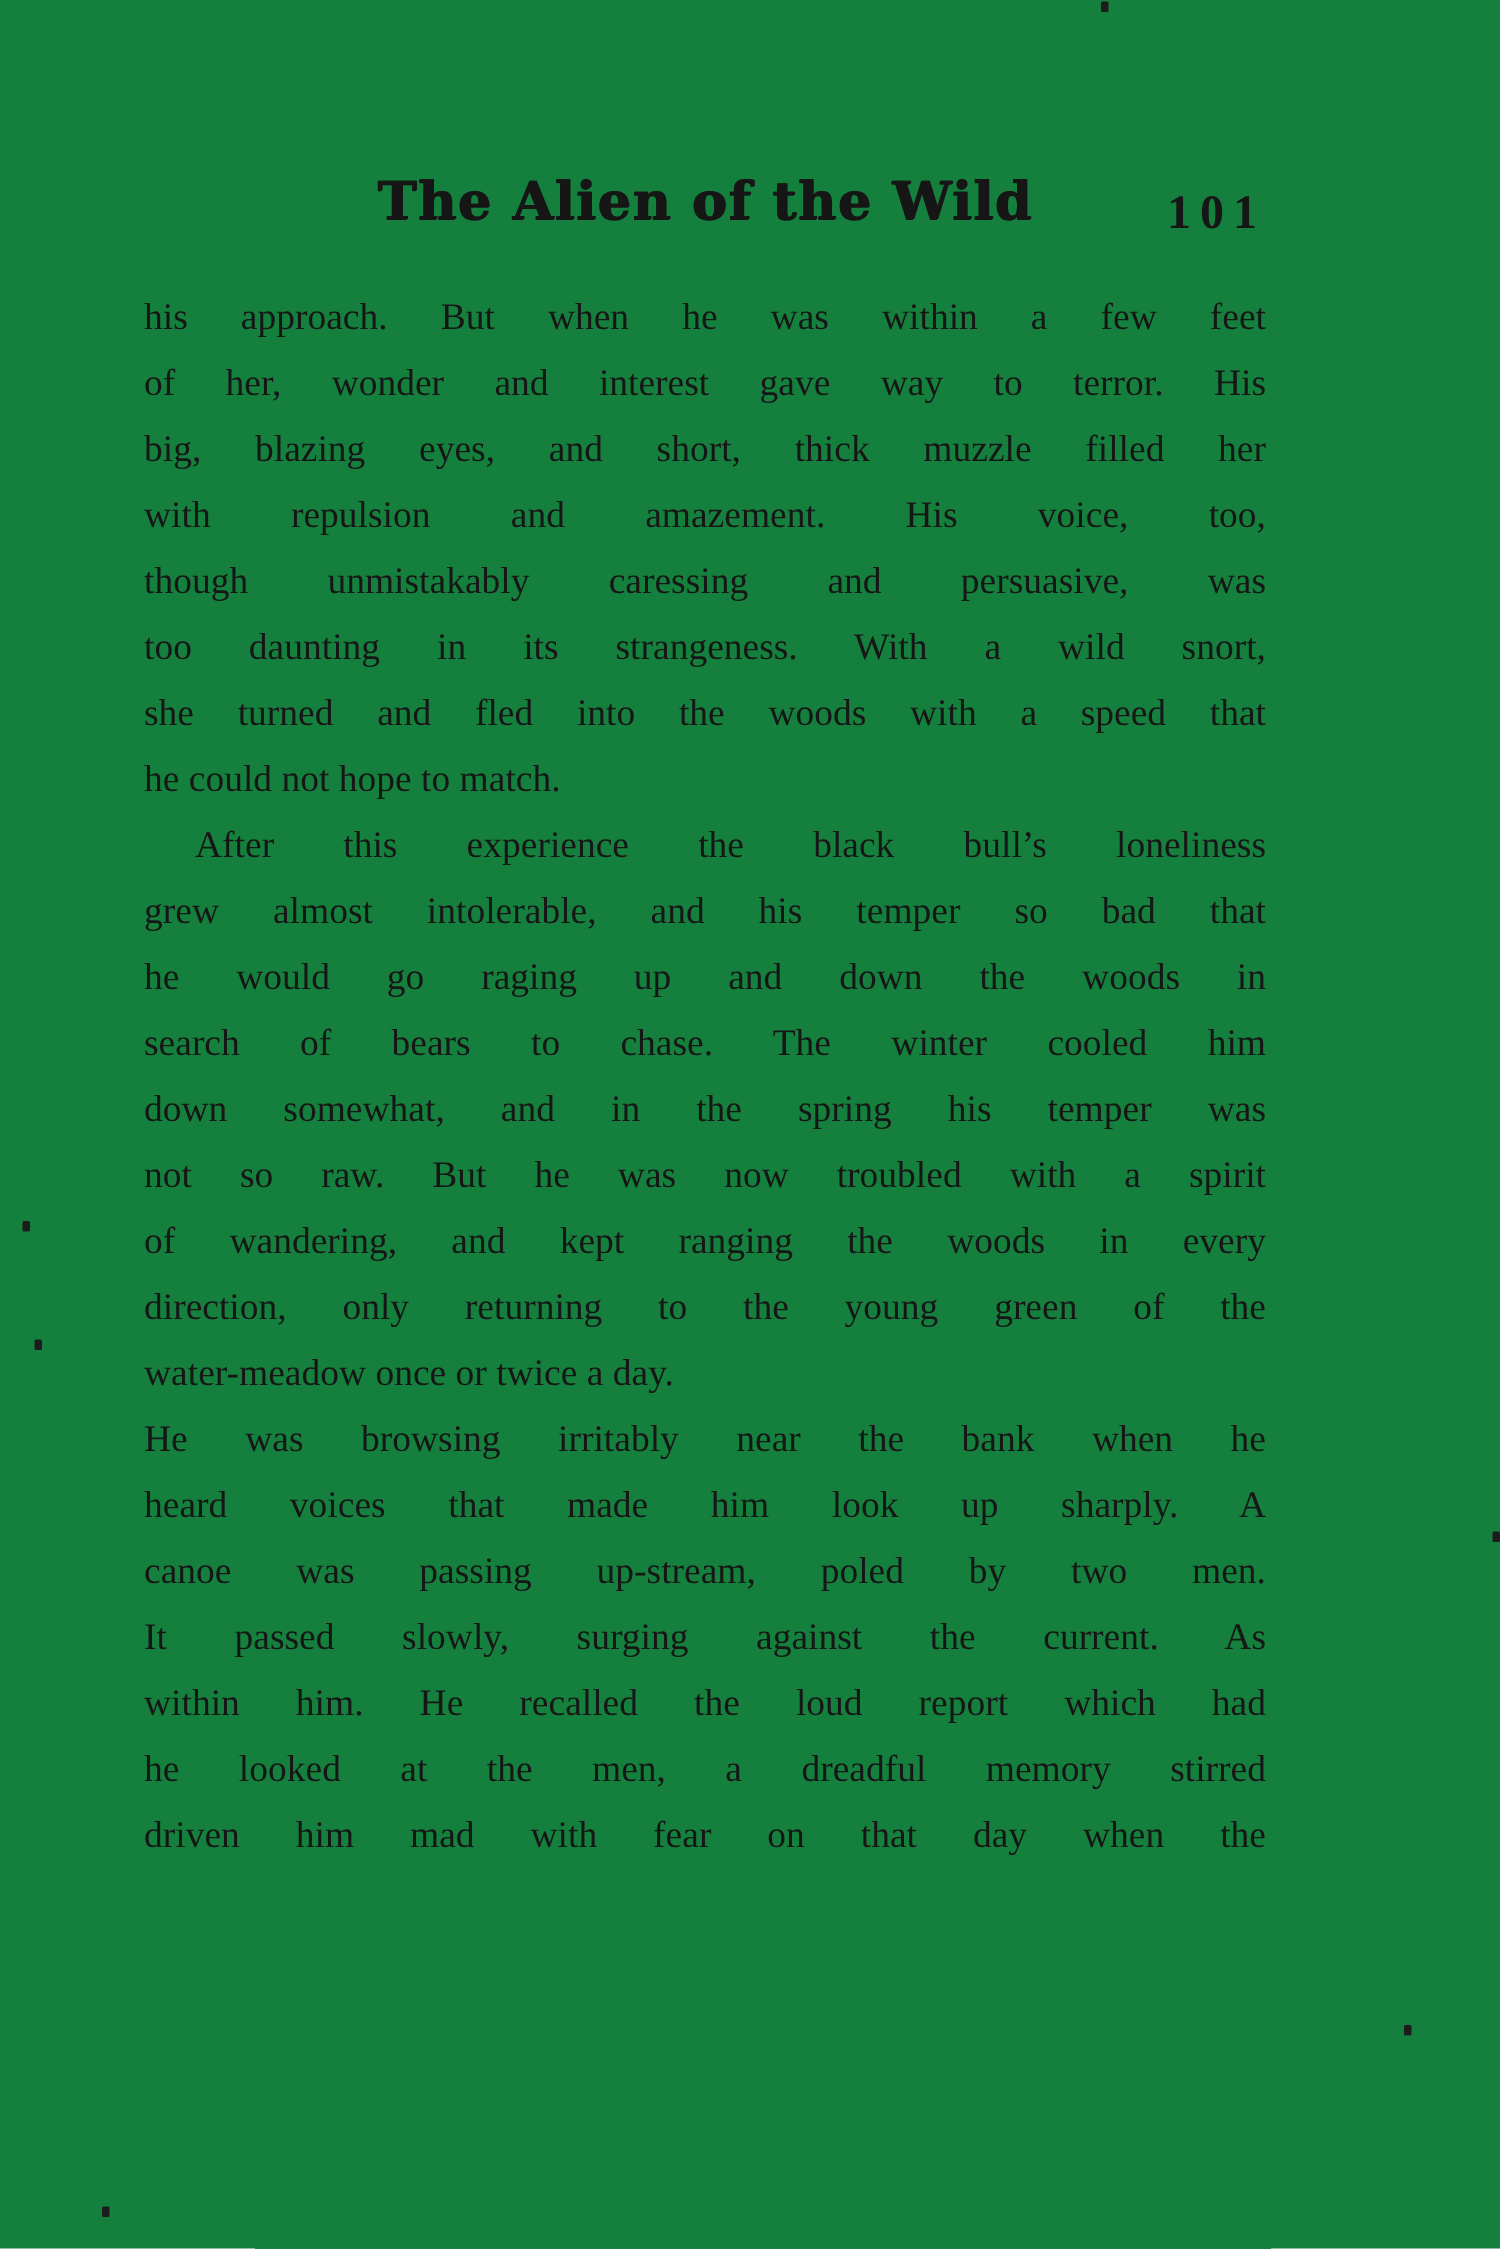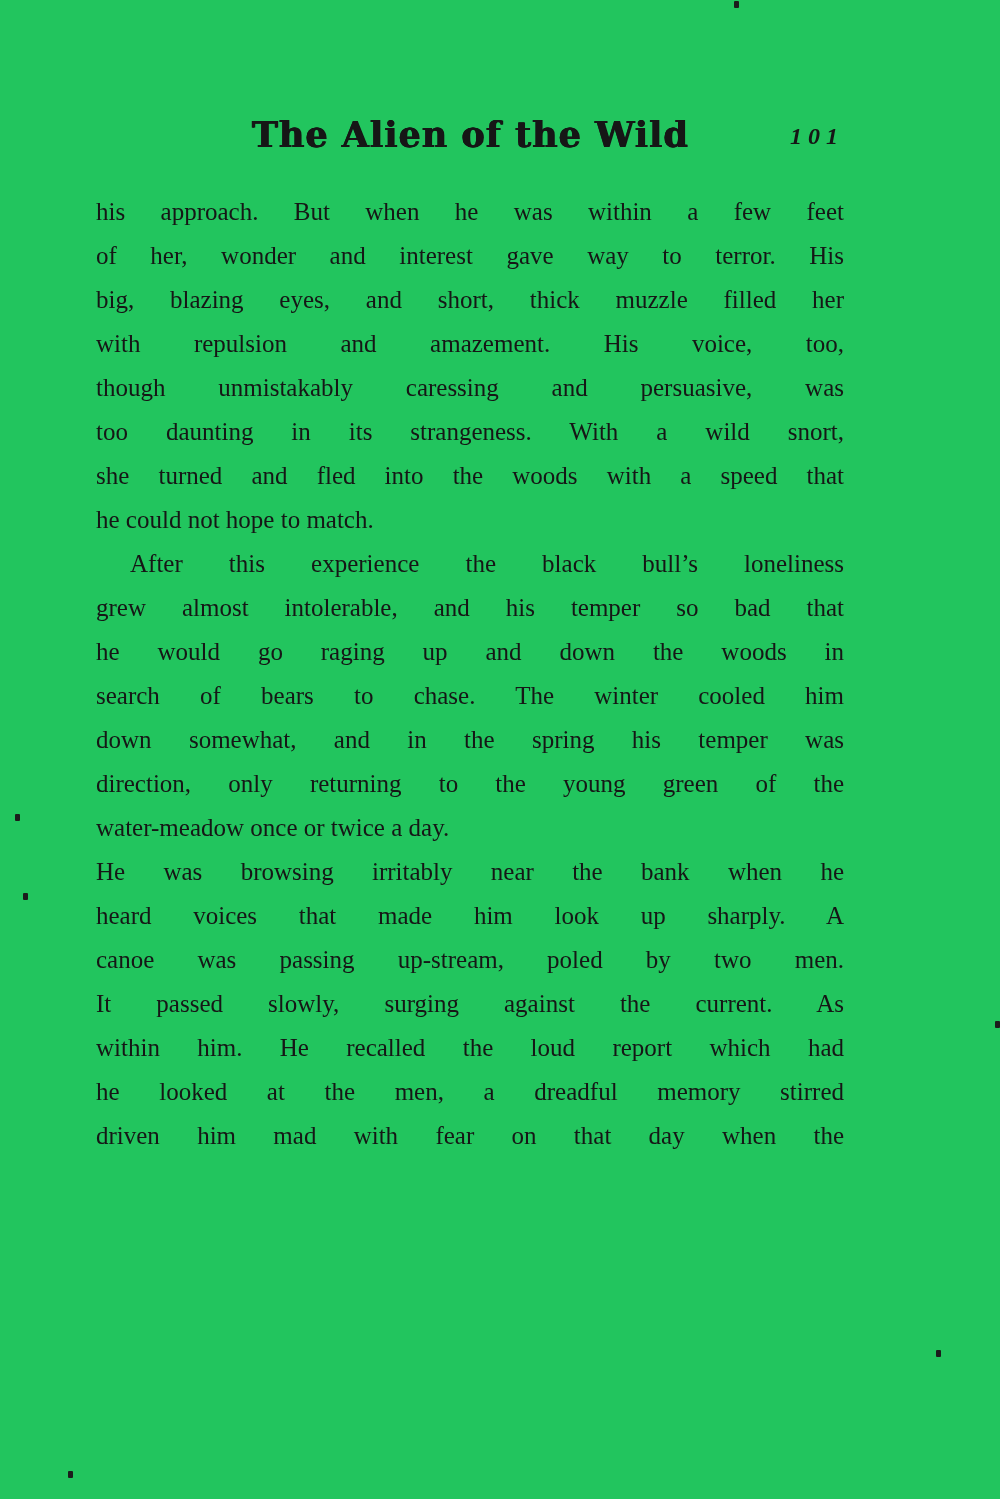--- a/index.html
+++ b/index.html
@@ -1,21 +1,21 @@
 <!DOCTYPE html>
 <html><head>
 <meta charset="utf-8">
 <style>
   * { margin: 0; padding: 0; box-sizing: border-box; }
   html, body { background: #e8e8e8; }
   .page {
     position: relative;
     width: 1000px;
     height: 1499px;
-    background: #22c55e;
+    background: #15803d;
     color: #161616;
     font-family: "Liberation Serif", "DejaVu Serif", serif;
     overflow: hidden;
   }
   .text-column {
     position: absolute;
     left: 96px;
     top: 114px;
     width: 748px;
   }
@@ -32,25 +32,24 @@
     font-weight: bold;
     font-size: 35px;
     letter-spacing: 1px;
     text-shadow: 0.9px 0 0 currentColor, 0 0.4px 0 currentColor;
     white-space: nowrap;
   }
   .page-number {
     position: absolute;
     right: 0;
     top: 9px;
-    font-size: 24px;
+    font-size: 32px;
     font-weight: bold;
     letter-spacing: 6px;
     font-variant: small-caps;
-    font-style: italic;
   }
   .page-text {
     font-size: 25px;
     line-height: 44px;
   }
   .line {
     text-align: justify;
     text-align-last: justify;
     white-space: normal;
   }
@@ -83,20 +82,22 @@
           <div class="line">too daunting in its strangeness.  With a wild snort,</div>
           <div class="line">she turned and fled into the woods with a speed that</div>
           <div class="line rag">he could not hope to match.</div>
         </div>
         <div class="paragraph">
           <div class="line indent">After this experience the black bull’s loneliness</div>
           <div class="line">grew almost intolerable, and his temper so bad that</div>
           <div class="line">he would go raging up and down the woods in</div>
           <div class="line">search of bears to chase.  The winter cooled him</div>
           <div class="line">down somewhat, and in the spring his temper was</div>
+          <div class="line">not so raw.  But he was now troubled with a spirit</div>
+          <div class="line">of wandering, and kept ranging the woods in every</div>
           <div class="line">direction, only returning to the young green of the</div>
           <div class="line rag">water-meadow once or twice a day.</div>
         </div>
         <div class="paragraph">
           <div class="line">He was browsing irritably near the bank when he</div>
           <div class="line">heard voices that made him look up sharply.  A</div>
           <div class="line">canoe was passing up-stream, poled by two men.</div>
           <div class="line">It passed slowly, surging against the current.  As</div>
           <div class="line">within him.  He recalled the loud report which had</div>
           <div class="line">he looked at the men, a dreadful memory stirred</div>

